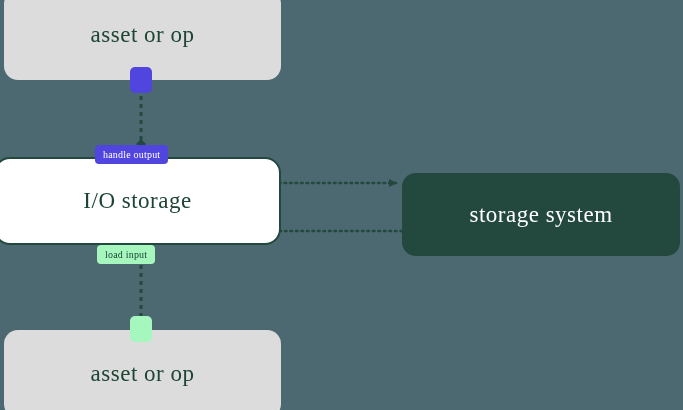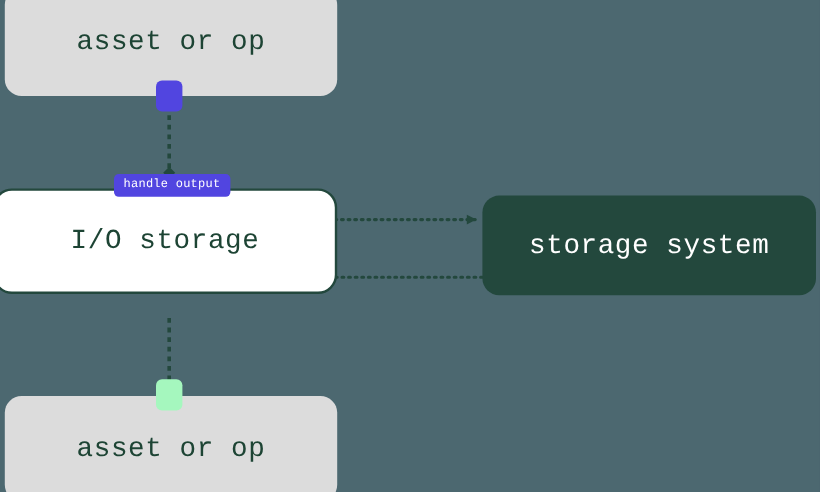--- a/index.html
+++ b/index.html
@@ -6,21 +6,21 @@
     margin: 0;
     padding: 0;
     background: #4c6870;
   }
   #canvas {
     position: relative;
     width: 683px;
     height: 410px;
     background: #4c6870;
     overflow: hidden;
-    font-family: Liberation Mono, monospace;
+    font-family: Liberation Serif, serif;
   }
   svg.layer {
     position: absolute;
     left: 0;
     top: 0;
     width: 683px;
     height: 410px;
     overflow: visible;
   }
   .node {
@@ -115,29 +115,32 @@
   </svg>
 
   <div class="node node-asset" style="left:4px; top:-10px; width:277px; height:90px;">
     <span>asset or op</span>
   </div>
 
   <div class="node node-iomanager" style="left:-6px; top:157px; width:287px; height:88px;">
     <span>I/O storage</span>
   </div>
 
-  <div class="node node-storage" style="left:402px; top:163px; width:278px; height:83px;">
+  <div class="node node-storage" style="left:402px; top:173px; width:278px; height:83px;">
     <span>storage system</span>
   </div>
 
   <div class="node node-asset" style="left:4px; top:330px; width:277px; height:88px;">
     <span>asset or op</span>
   </div>
 
   <div class="port port-out" style="left:130px; top:67px;"></div>
   <div class="port port-in" style="left:130px; top:316px;"></div>
 
   <div class="edge-label label-handle-output" style="left:95px; top:145px;">
     <span>handle output</span>
   </div>
 
+  <div class="edge-label label-load-input" style="left:97px; top:245px;">
+    <span>load input</span>
+  </div>
 
 </div>
 
 </body></html>

